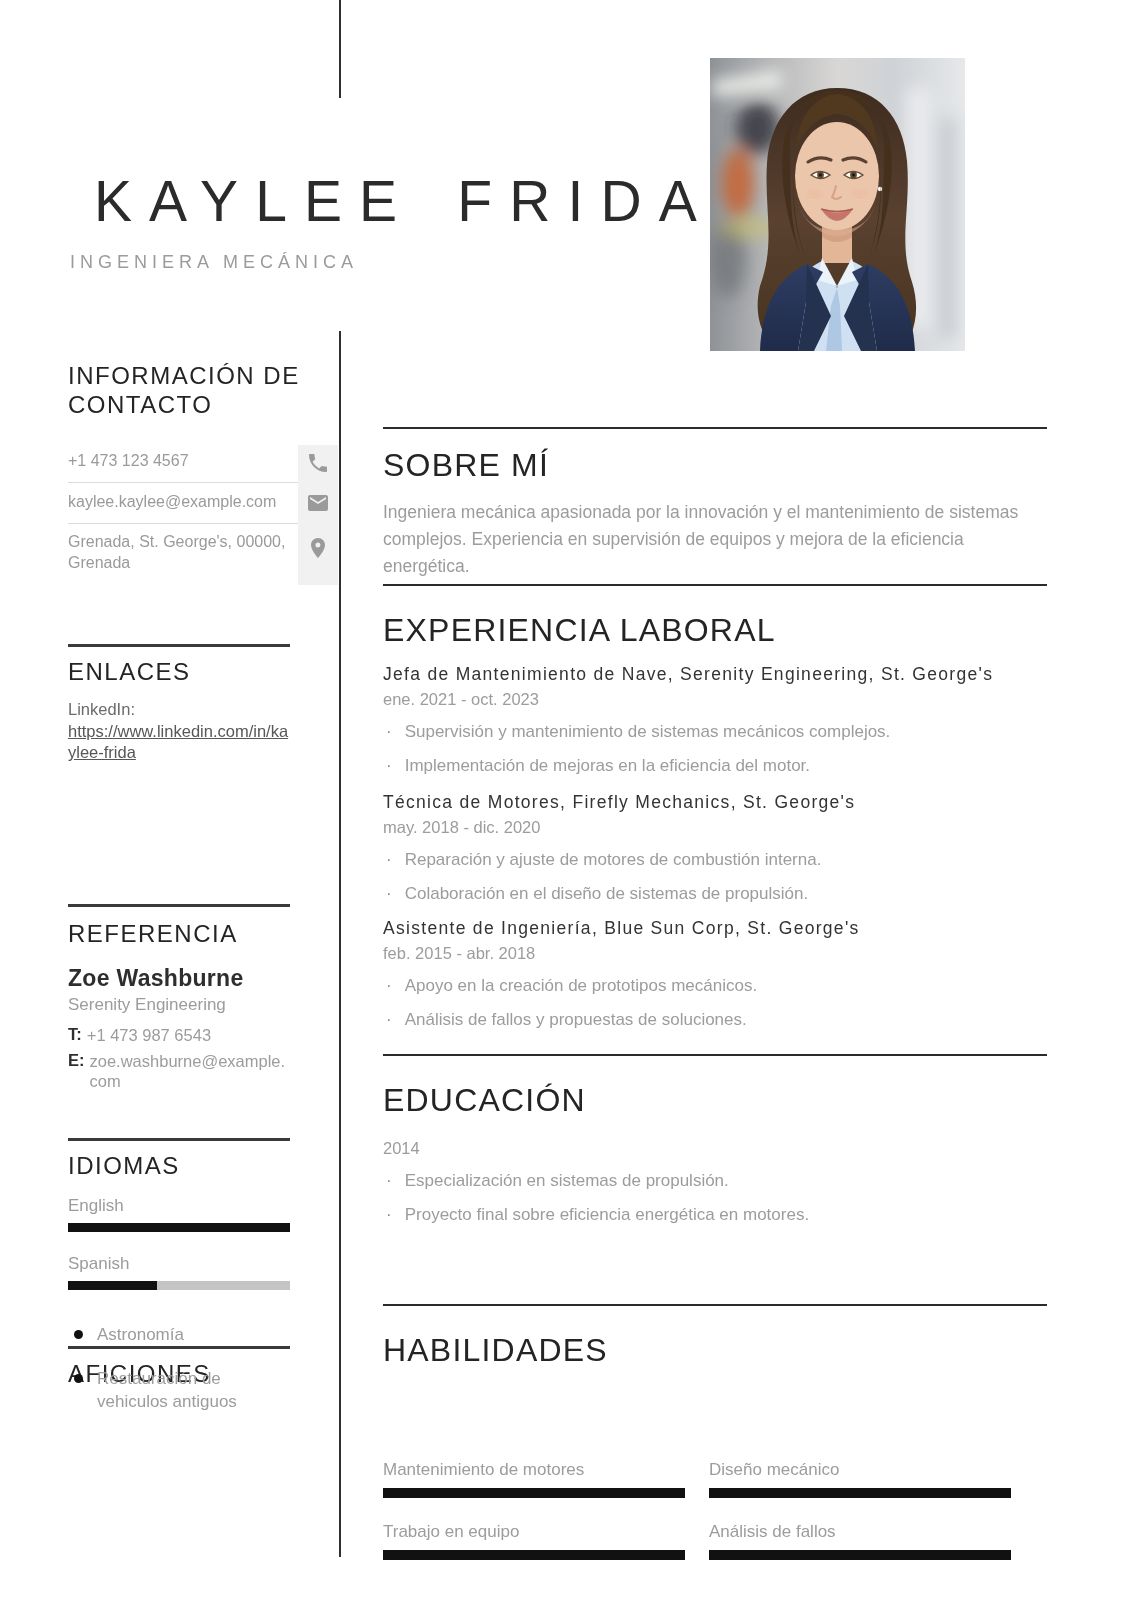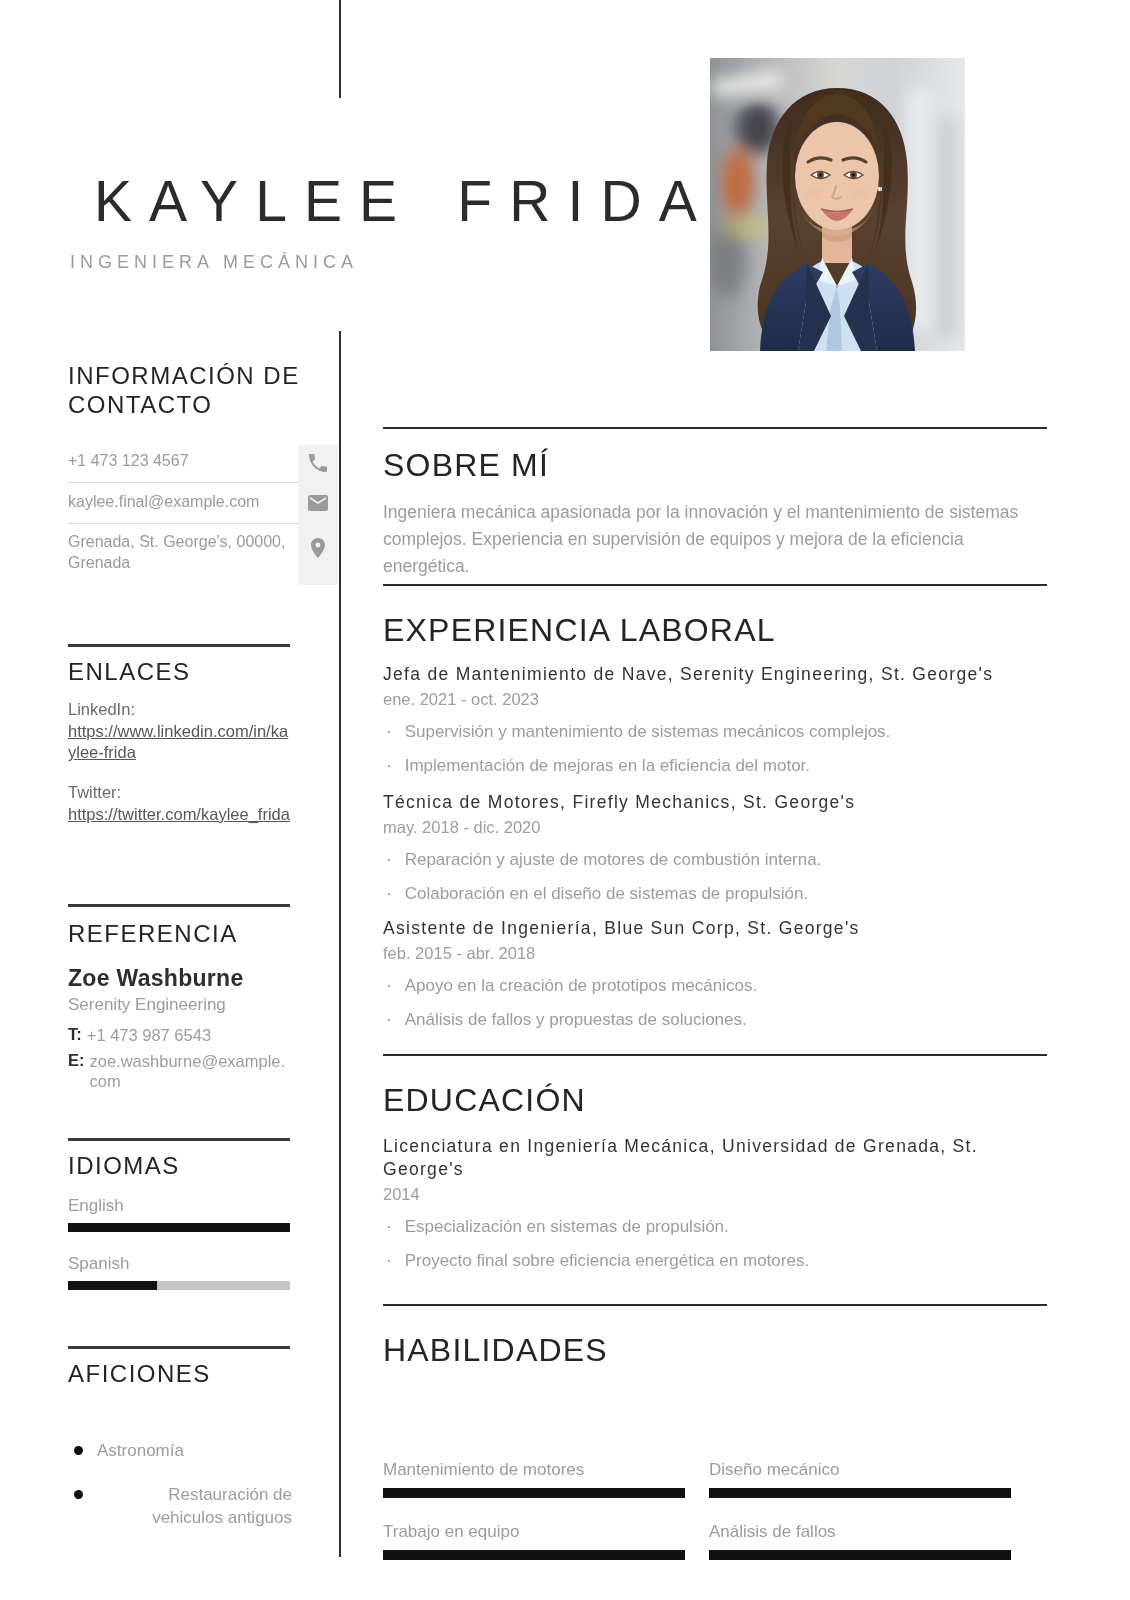--- a/index.html
+++ b/index.html
@@ -65,21 +65,21 @@
   .ref-line.first { margin-top:10px; }
 
   
   .lang-block { position:absolute; left:68px; top:1196px; width:222px; }
   .lang-item { margin-bottom:22px; }
   .lang-name { font-size:17px; color:#9c9c9c; margin-bottom:7px; }
   .bar-track { width:100%; height:9px; background:#c4c4c4; }
   .bar-fill { height:100%; background:#111; }
 
   
-  .hobby-list { position:absolute; left:68px; top:1439px; width:224px;text-align:right; }
+  .hobby-list { position:absolute; left:68px; top:1323px; width:224px; }
   .hobby-item { display:flex; margin-bottom:21px; }
   .hobby-dot { width:9px; height:9px; border-radius:50%; background:#111; margin:7px 14px 0 6px; flex:0 0 auto; }
   .hobby-text { font-size:17px; color:#9c9c9c; line-height:23px; }
 
   
   .about-text { position:absolute; left:383px; top:499px; width:664px; font-size:17.5px; line-height:1.55; color:#9c9c9c; }
 
   
   .job { position:absolute; left:383px; width:664px; }
   .job-title { font-size:17.5px; color:#333; letter-spacing:1.3px; line-height:23px; font-weight:400; }
@@ -192,21 +192,21 @@
       <path d="M168,92 C174,140 170,170 157,204 C169,172 174,134 168,92 Z" fill="#3a2917"></path>
     </svg>
   </div>
 
   <div class="side-heading" style="top:362px;">INFORMACIÓN DE CONTACTO</div>
 
   <div class="icon-strip"></div>
 
   <div class="contact-text" style="top:450px;">+1 473 123 4567</div>
   <div class="contact-sep" style="top:482px;"></div>
-  <div class="contact-text" style="top:491px;">kaylee.final@example.com</div>
+  <div class="contact-text" style="top:491px;">kaylee.kaylee@example.com</div>
   <div class="contact-sep" style="top:523px;"></div>
   <div class="contact-text" style="top:531px;">Grenada, St. George's, 00000, Grenada</div>
 
   <div class="cicon" style="top:451px;">
     <svg viewBox="0 0 24 24">
         <path fill="#9a9a9a" d="M6.6 10.8c1.4 2.8 3.8 5.1 6.6 6.6l2.2-2.2c.3-.3.7-.4 1-.2 1.1.4 2.3.6 3.6.6.6 0 1 .4 1 1V20c0 .6-.4 1-1 1C10.8 21 3 13.2 3 4c0-.6.4-1 1-1h3.5c.6 0 1 .4 1 1 0 1.2.2 2.4.6 3.6.1.3 0 .7-.2 1l-2.3 2.2z"></path>
       </svg>
   </div>
   <div class="cicon" style="top:491px;">
     <svg viewBox="0 0 24 24">
@@ -219,24 +219,20 @@
       </svg>
   </div>
 
   <div class="hr-side" style="top:644px;"></div>
   <div class="side-heading" style="top:658px;">ENLACES</div>
 
   <div class="links-block">
     <div>
       <div class="link-label">LinkedIn:</div>
       <a class="link-url" href="#">https://www.linkedin.com/in/kaylee-frida</a>
-    </div>
-    <div>
-      <div class="link-label">Twitter:</div>
-      <a class="link-url" href="#">https://twitter.com/kaylee_frida</a>
     </div>
   </div>
 
   <div class="hr-side" style="top:904px;"></div>
   <div class="side-heading" style="top:920px;">REFERENCIA</div>
 
   <div class="ref-block">
     <div class="ref-name">Zoe Washburne</div>
     <div class="ref-company">Serenity Engineering</div>
     <div class="ref-line first">
@@ -330,21 +326,20 @@
           <span class="bullet-dot">·</span>
           <span class="bullet-text">Análisis de fallos y propuestas de soluciones.</span>
         </div>
     </div>
   </div>
 
   <div class="hr-right" style="top:1054px;"></div>
   <div class="main-heading" style="top:1082px;">EDUCACIÓN</div>
 
   <div class="job" style="top:1135px;">
-    <div class="job-title">Licenciatura en Ingeniería Mecánica, Universidad de Grenada, St. George's</div>
     <div class="job-dates">2014</div>
     <div class="bullets">
       <div class="bullet-row">
           <span class="bullet-dot">·</span>
           <span class="bullet-text">Especialización en sistemas de propulsión.</span>
         </div>
       <div class="bullet-row">
           <span class="bullet-dot">·</span>
           <span class="bullet-text">Proyecto final sobre eficiencia energética en motores.</span>
         </div>

